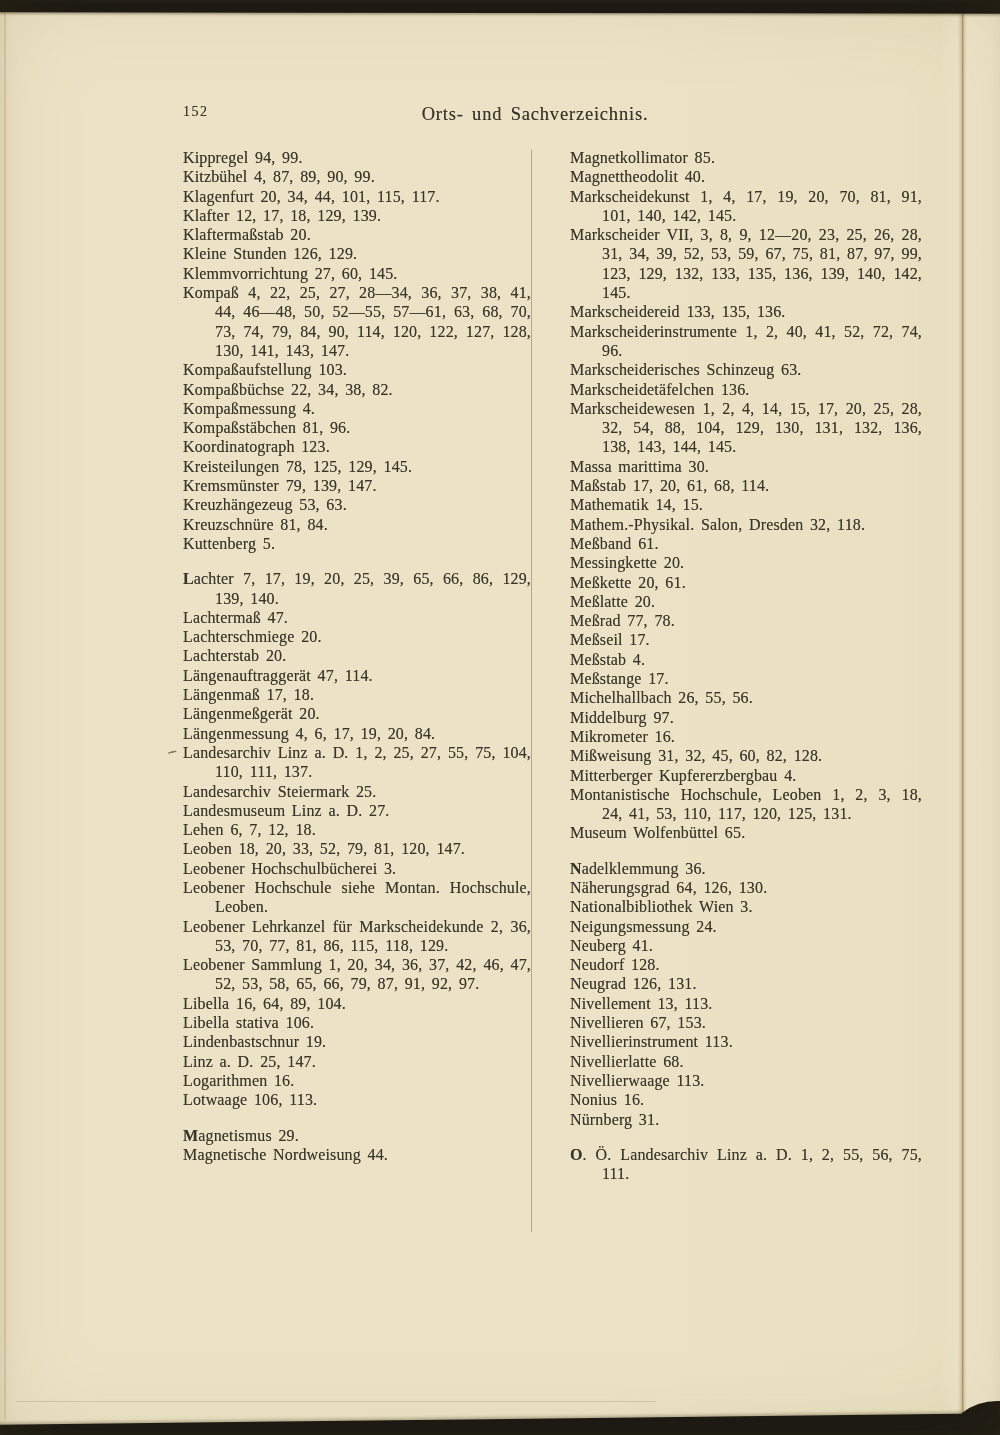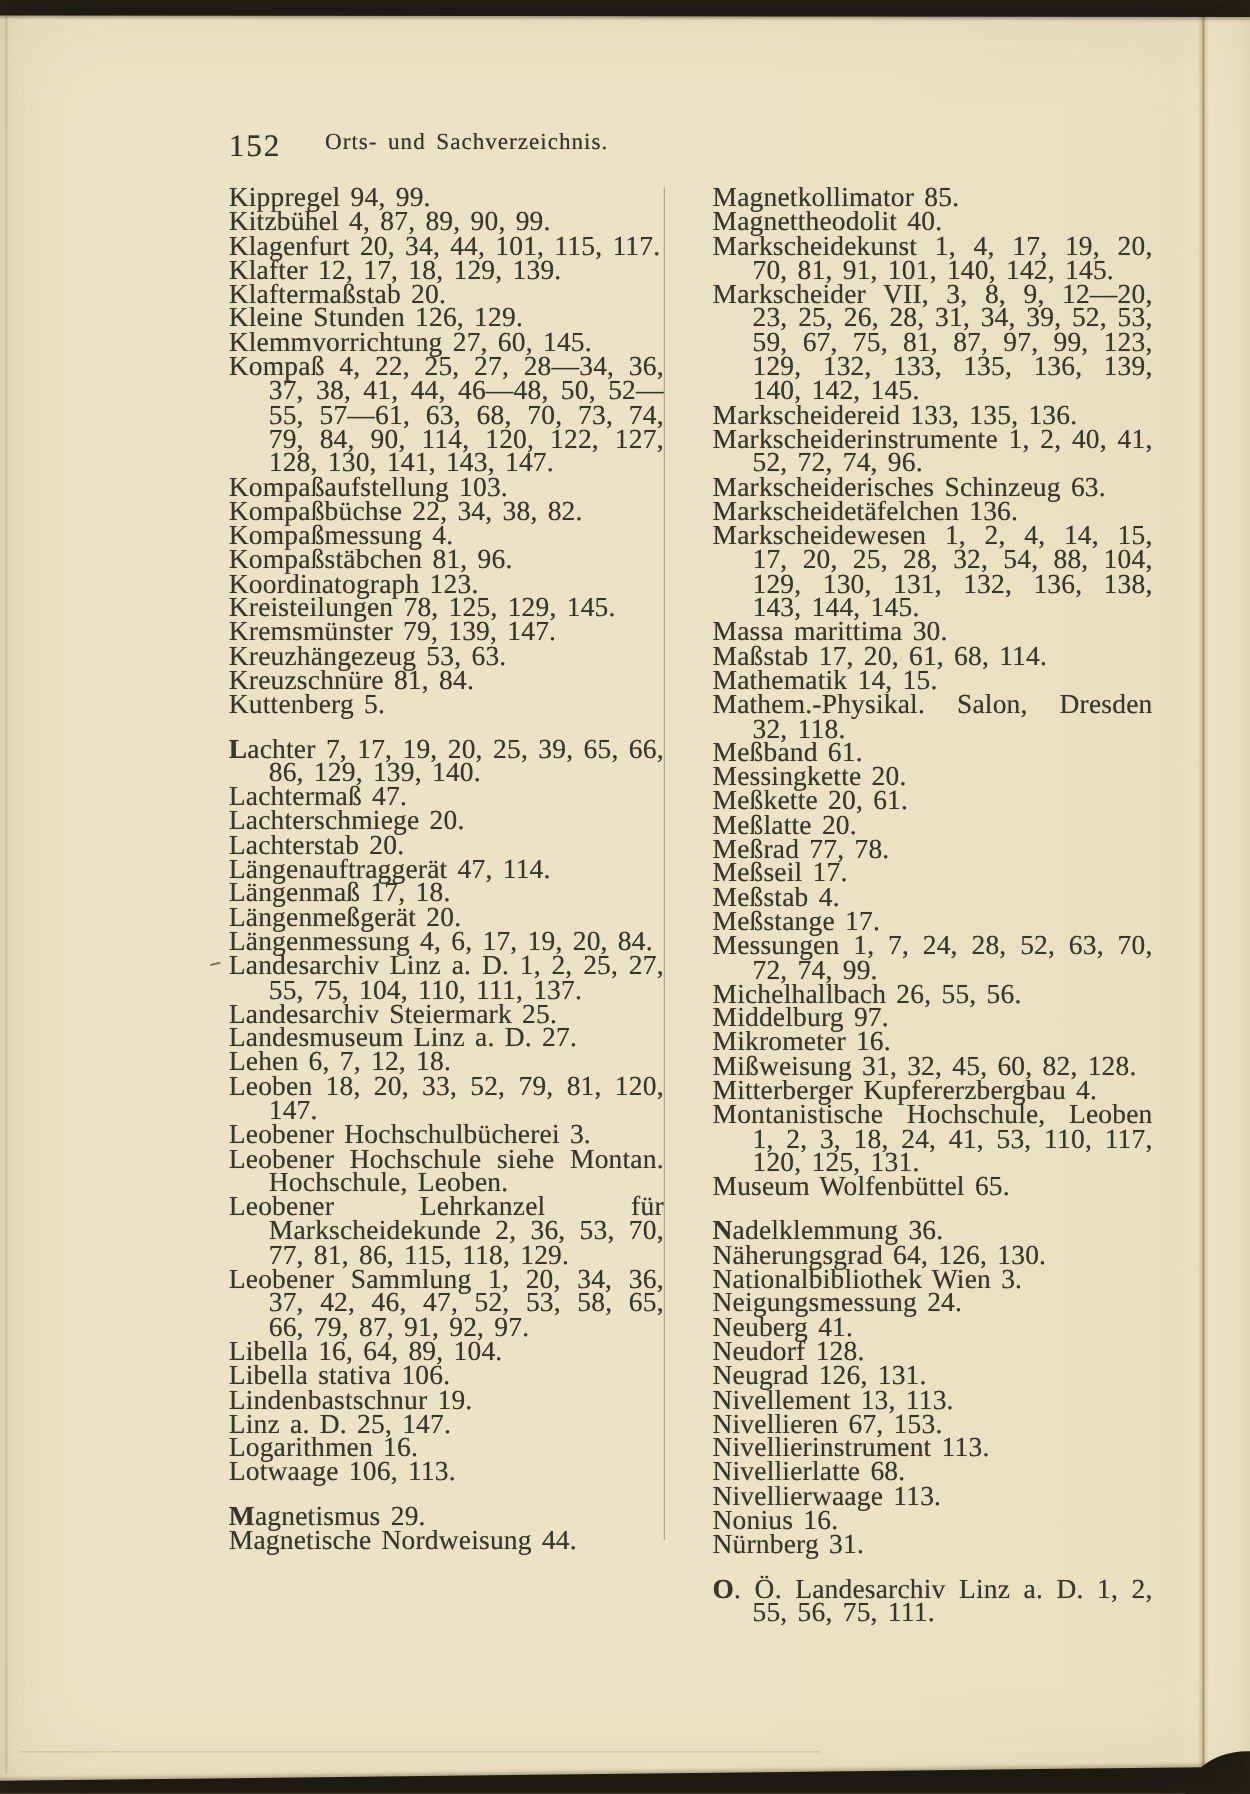--- a/index.html
+++ b/index.html
@@ -57,35 +57,35 @@
     position:absolute;left:4px;top:13px;bottom:16px;width:2px;
     background:rgba(120,105,70,.18);
   }
   .edge-bottom-line{
     position:absolute;left:16px;top:1401px;width:640px;height:1px;
     background:rgba(150,135,95,.30);
   }
   .header{position:absolute;top:104px;left:0;right:0;height:26px;}
   .page-num{
     position:absolute;left:183px;top:0;
-    font-size:25px;letter-spacing:1.5px;
+    font-size:14px;letter-spacing:1.5px;
     text-shadow:0 0 .6px rgba(58,53,42,.6);
   }
   .title{
-    position:absolute;left:260px;top:0;width:550px;
+    position:absolute;left:260px;top:0;width:550px;text-align:center;
     font-size:18.5px;letter-spacing:.8px;word-spacing:3px;
     text-shadow:0 0 .6px rgba(58,53,42,.6);
   }
   .divider{
     position:absolute;left:531px;top:150px;width:1px;height:1082px;
     background:var(--rule);opacity:.75;
   }
   .col{
     position:absolute;top:148px;
-    font-size:22px;line-height:19.3px;
+    font-size:16px;line-height:19.3px;
     letter-spacing:.15px;word-spacing:2.5px;
     text-shadow:0 0 .6px rgba(58,53,42,.55);
   }
   .col-left{left:183px;width:348px;}
   .col-right{left:570px;width:352px;}
   .group + .group{margin-top:16px;}
   .entry{
     position:relative;
     padding-left:32px;text-indent:-32px;
     text-align:justify;
@@ -179,21 +179,20 @@
         <div class="entry">Mathematik 14, 15.</div>
         <div class="entry">Mathem.-Physikal. Salon, Dresden 32, 118.</div>
         <div class="entry">Meßband 61.</div>
         <div class="entry">Messingkette 20.</div>
         <div class="entry">Meßkette 20, 61.</div>
         <div class="entry">Meßlatte 20.</div>
         <div class="entry">Meßrad 77, 78.</div>
         <div class="entry">Meßseil 17.</div>
         <div class="entry">Meßstab 4.</div>
         <div class="entry">Meßstange 17.</div>
-        <div class="entry">Messungen 1, 7, 24, 28, 52, 63, 70, 72, 74, 99.</div>
         <div class="entry">Michelhallbach 26, 55, 56.</div>
         <div class="entry">Middelburg 97.</div>
         <div class="entry">Mikrometer 16.</div>
         <div class="entry">Mißweisung 31, 32, 45, 60, 82, 128.</div>
         <div class="entry">Mitterberger Kupfererzbergbau 4.</div>
         <div class="entry">Montanistische Hochschule, Leoben 1, 2, 3, 18, 24, 41, 53, 110, 117, 120, 125, 131.</div>
         <div class="entry">Museum Wolfenbüttel 65.</div>
       </div>
       <div class="group">
         <div class="entry"><b>N</b>adelklemmung 36.</div>

